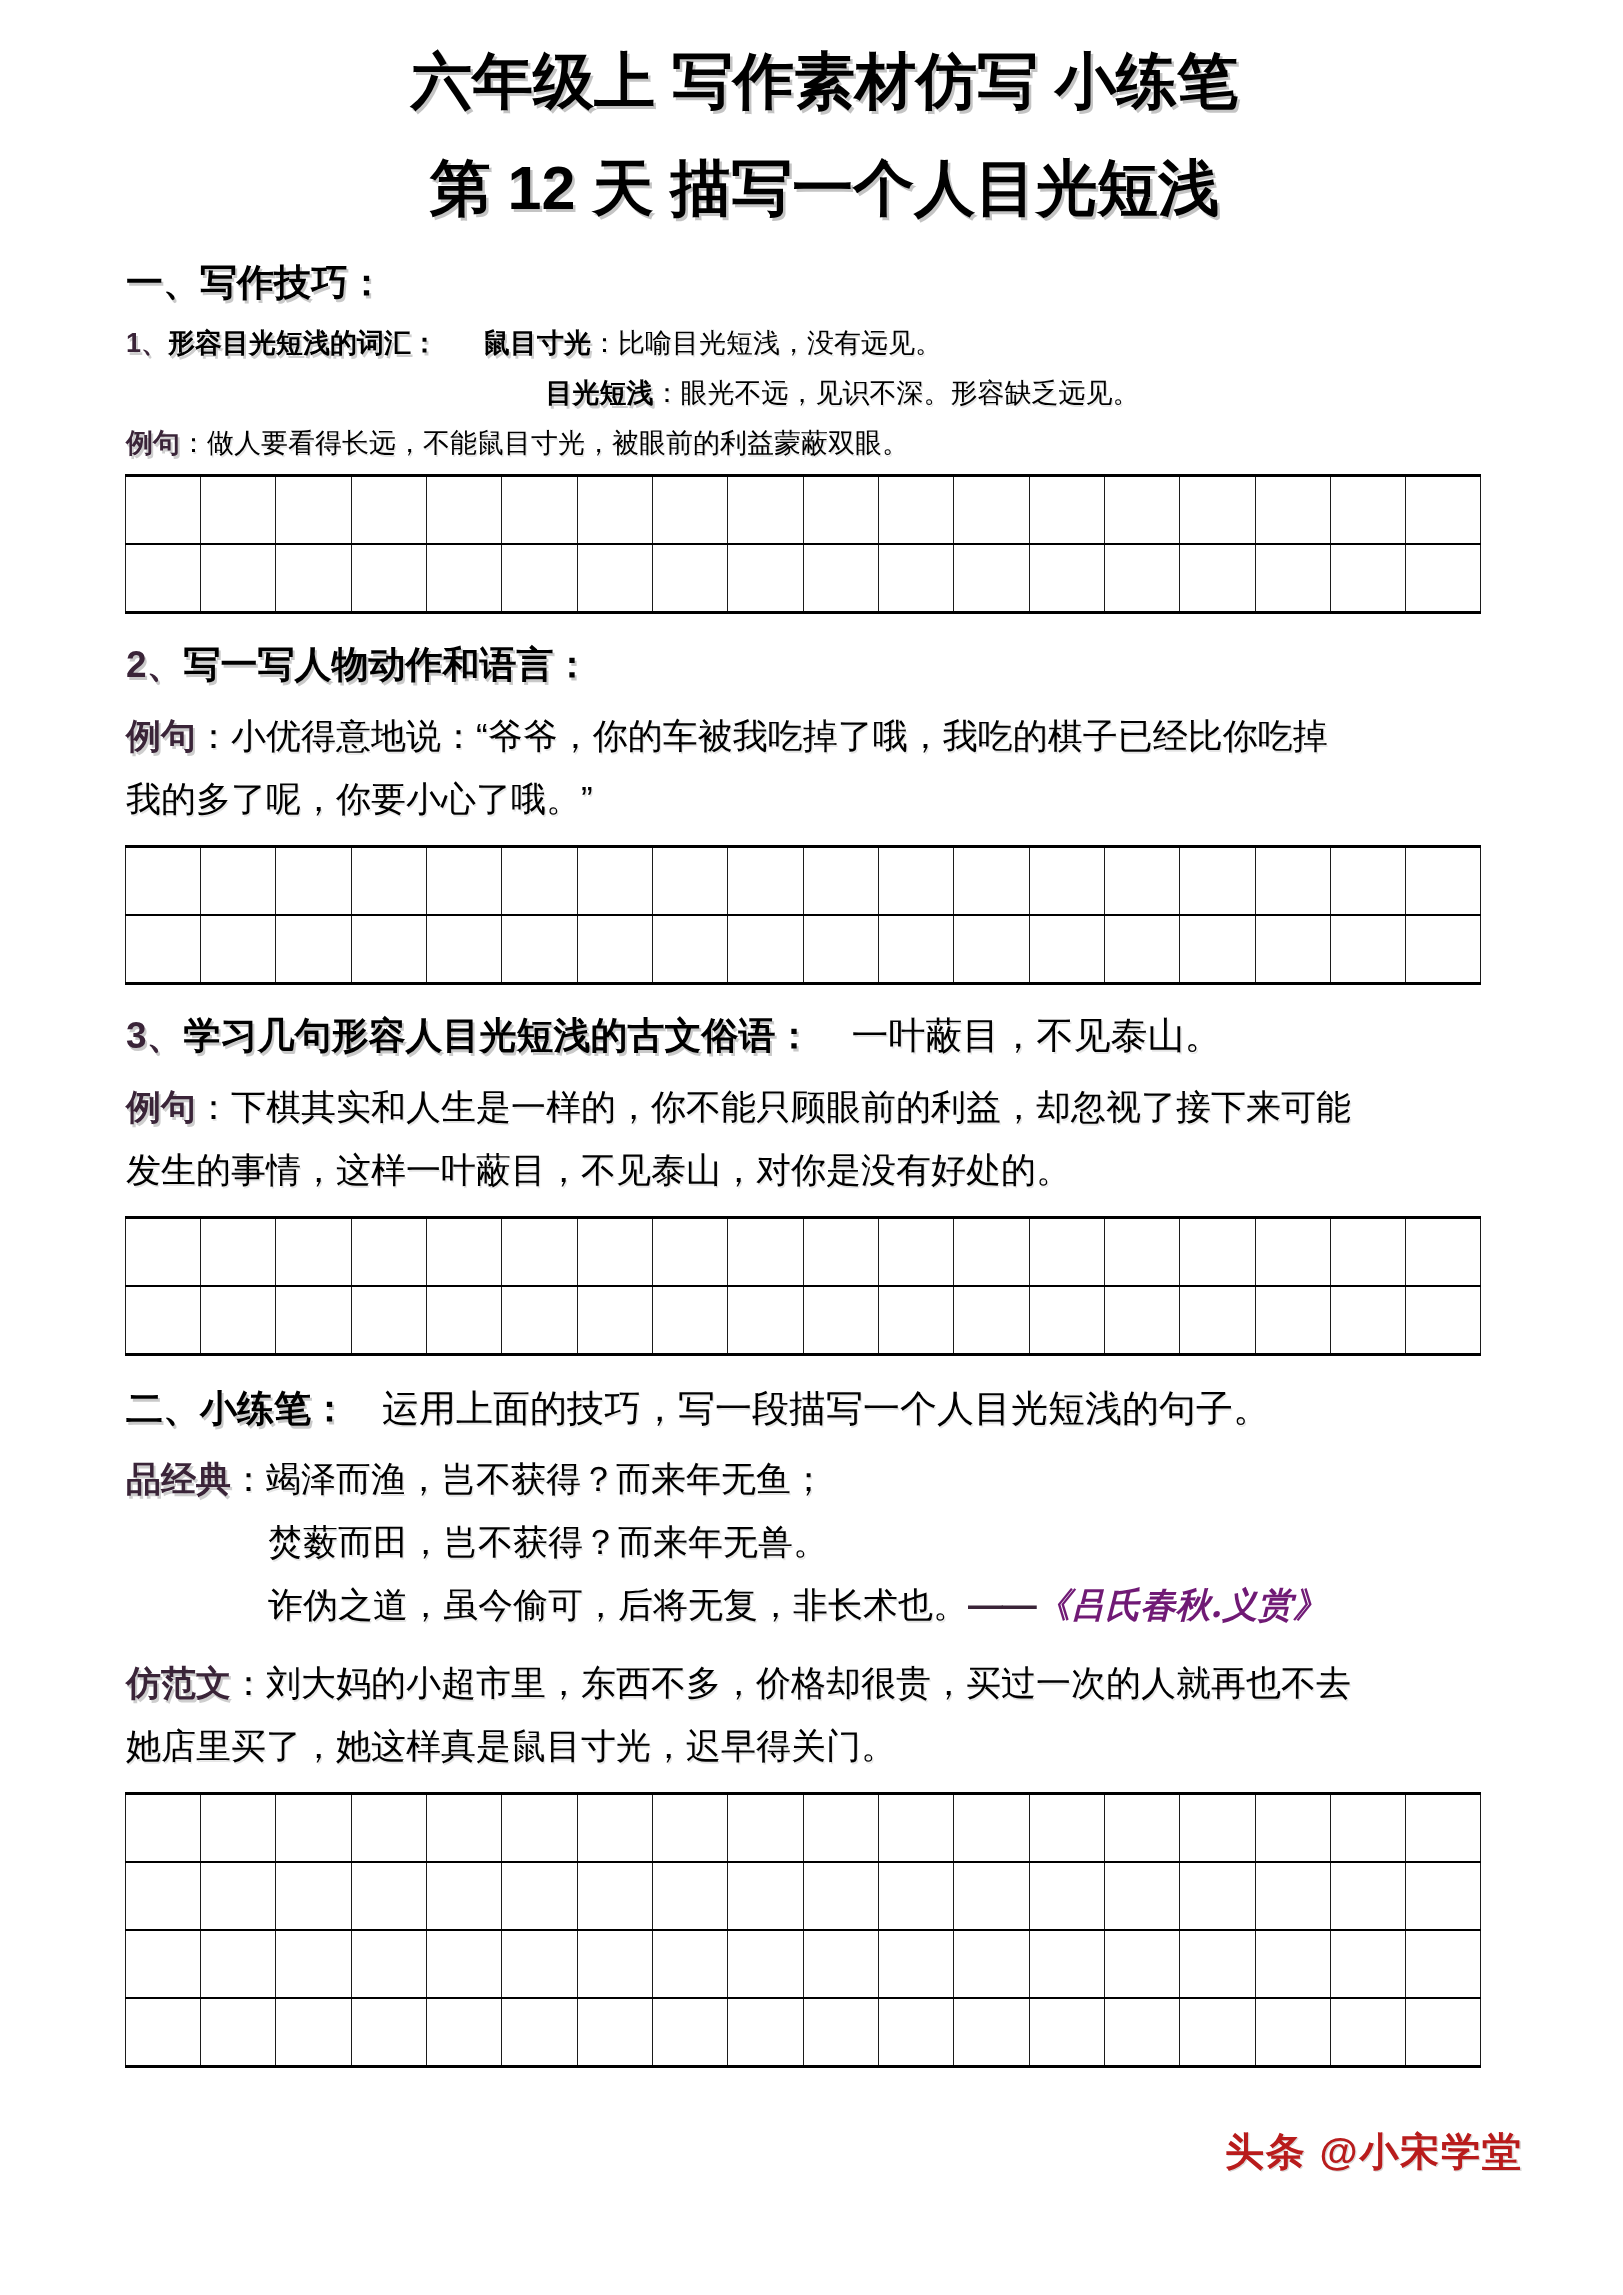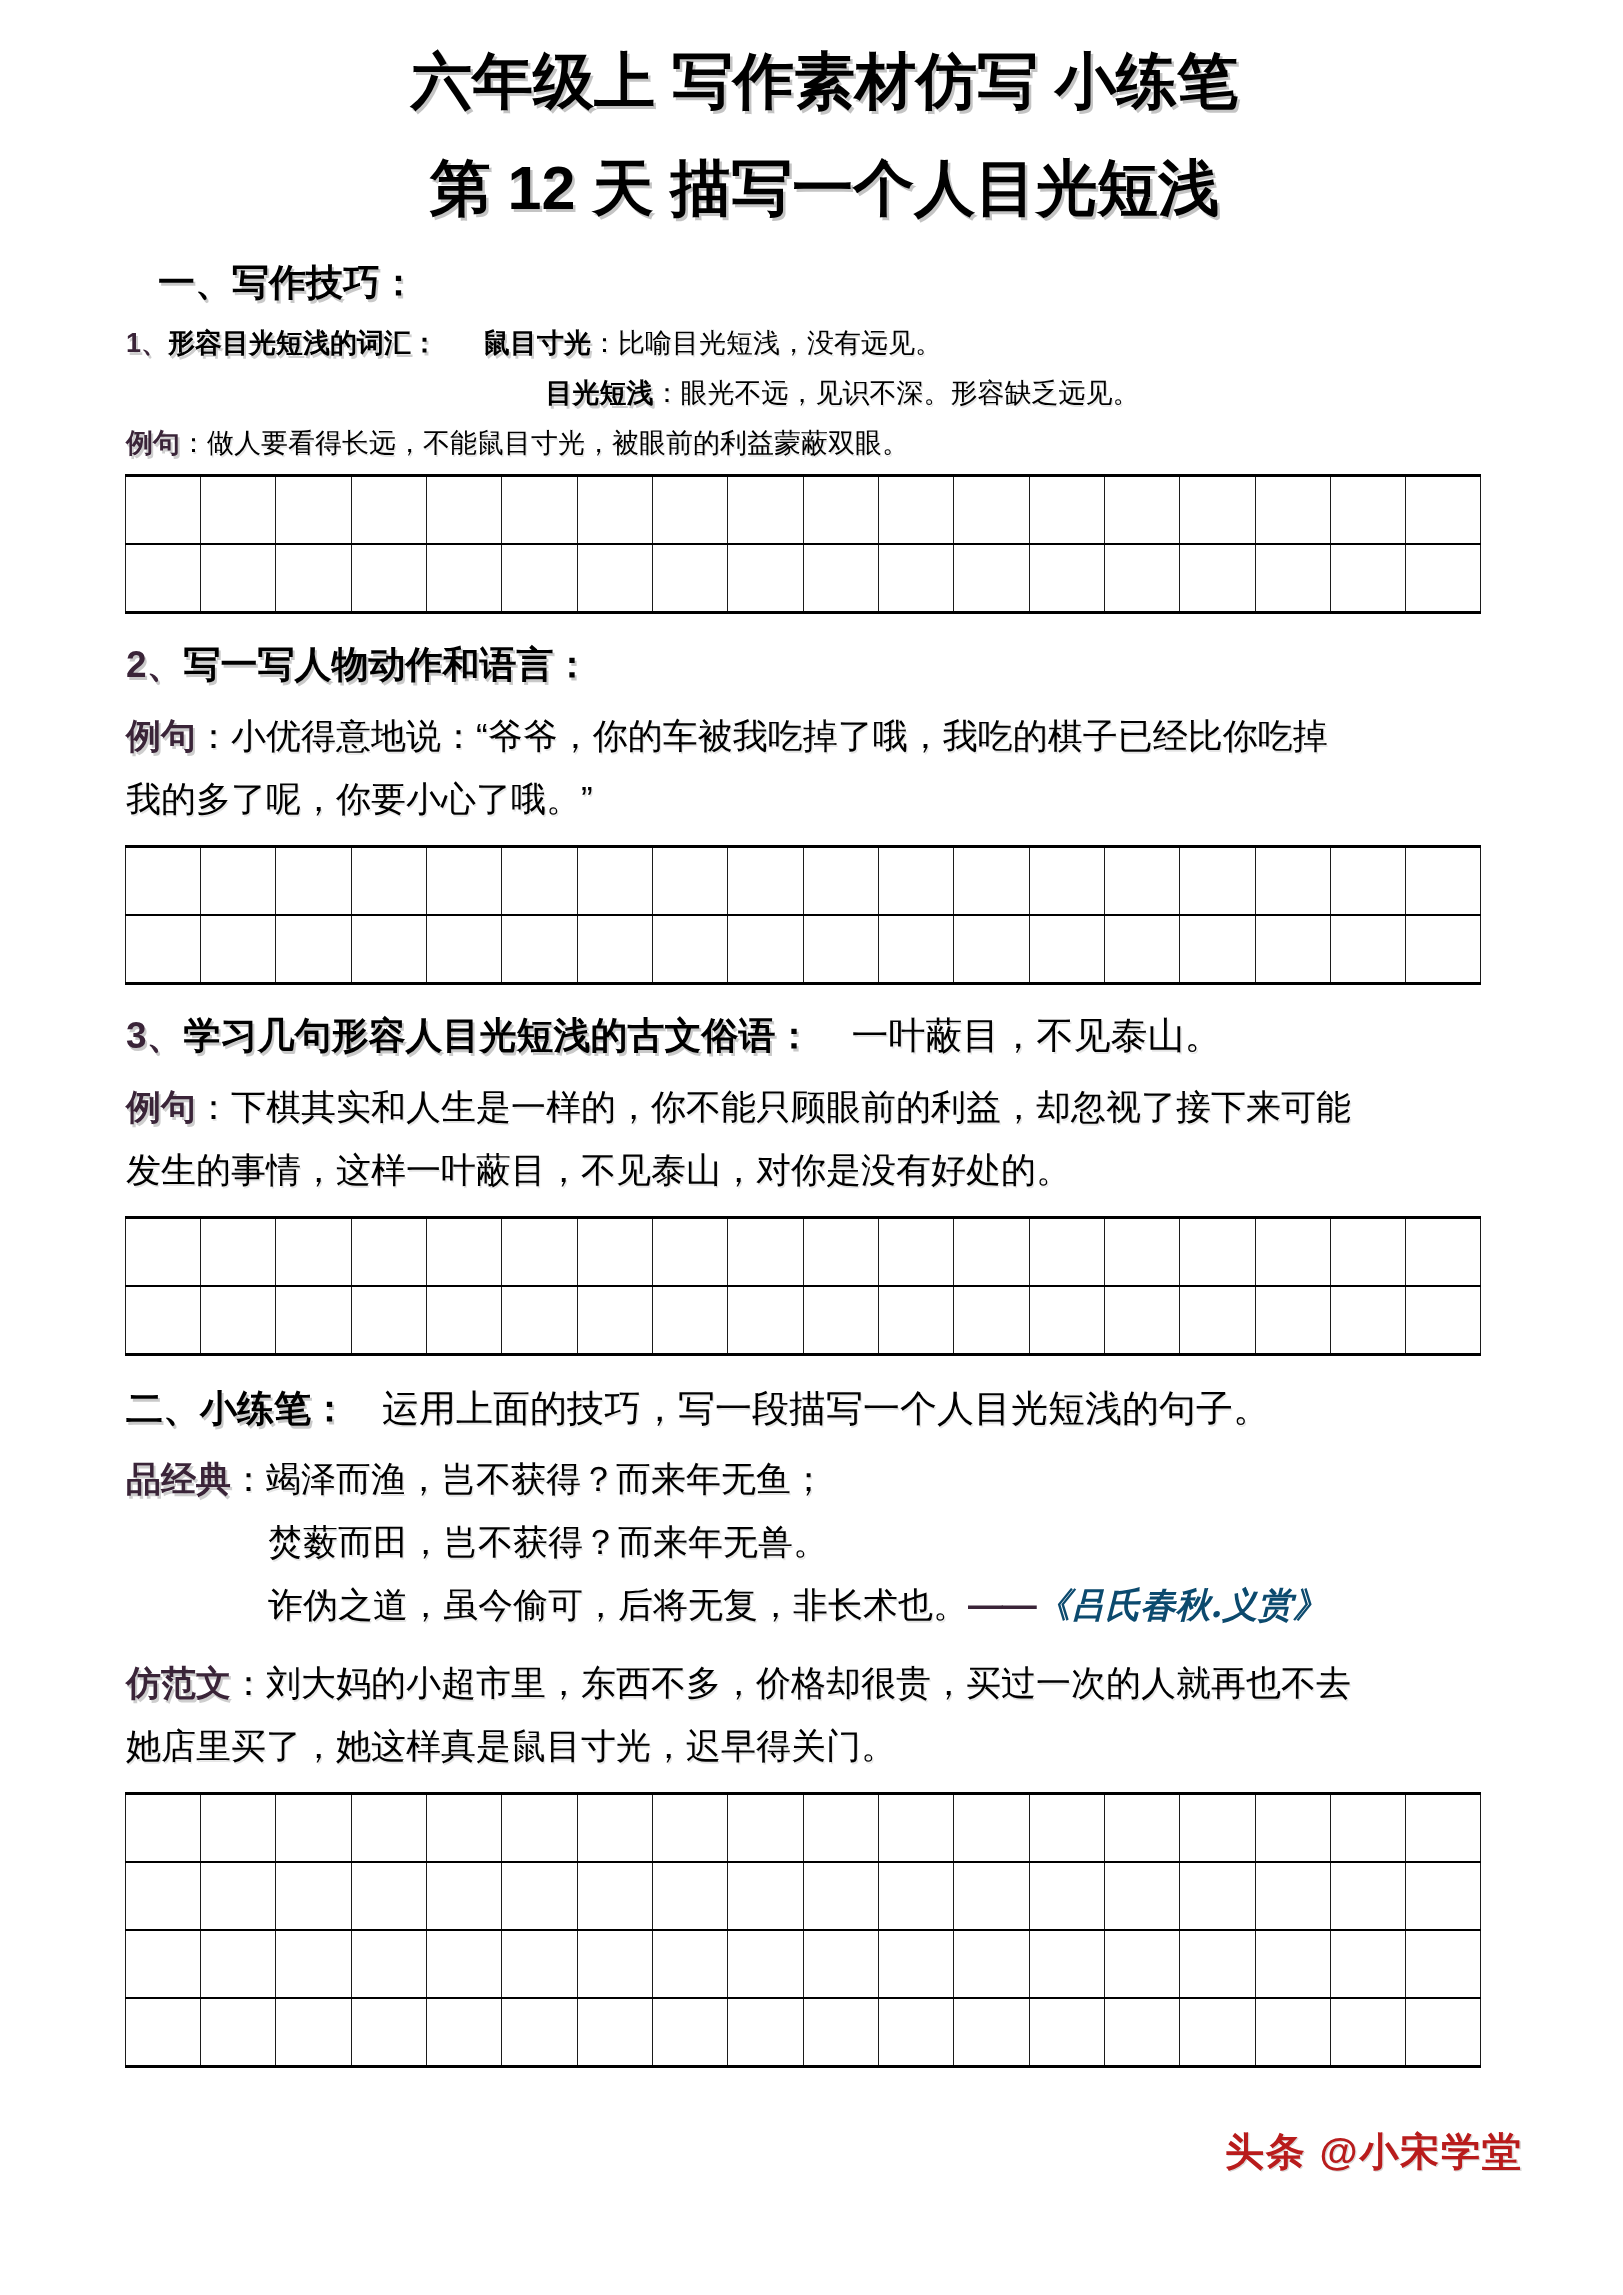--- a/index.html
+++ b/index.html
@@ -33,21 +33,21 @@
   .title-2 { margin-top: 40px; }
 
   
   .sec-heading {
     font-size: 37px;
     font-weight: bold;
     line-height: 1.2;
     white-space: nowrap;
     text-shadow: 1.9px 2.5px 0 rgba(60,60,60,0.28);
   }
-  .h-one { margin-top: 39px; margin-left: 32px; }
+  .h-one { margin-top: 39px; }
   .h-two { margin-top: 31px; }
   .h-item { margin-top: 29px; }
 
   .line {
     font-size: 27px;
     line-height: 1.2;
     white-space: nowrap;
   }
   .para {
     font-size: 35px;
@@ -67,21 +67,21 @@
   .indent-classic { padding-left: 142px; } 
 
   .gap-wide { display: inline-block; width: 45px; }
   .gap-mid  { display: inline-block; width: 39px; }
   .gap-sm   { display: inline-block; width: 34px; }
 
   .source {
     font-family: "DejaVu Serif", "Liberation Serif", serif;
     font-style: italic;
     font-weight: bold;
-    color: #0c4a6e;
+    color: #701a75;
     text-shadow: none;
   }
   .dash { color: #3A2438; font-weight: bold; letter-spacing: -1.3px; }
 
   
   .grid {
     width: 1356px;
     margin-left: -1.3px;
     border-top: 3.1px solid #000;
     border-bottom: 3.1px solid #000;

